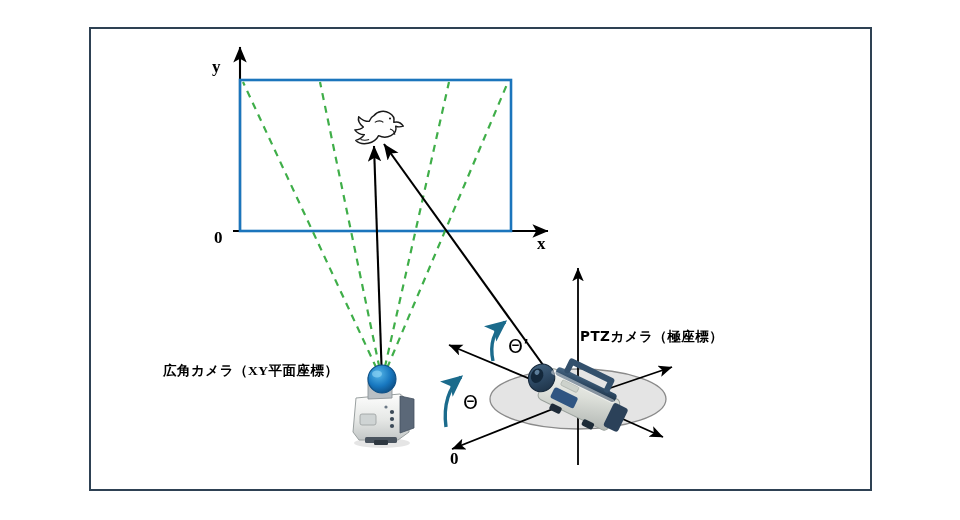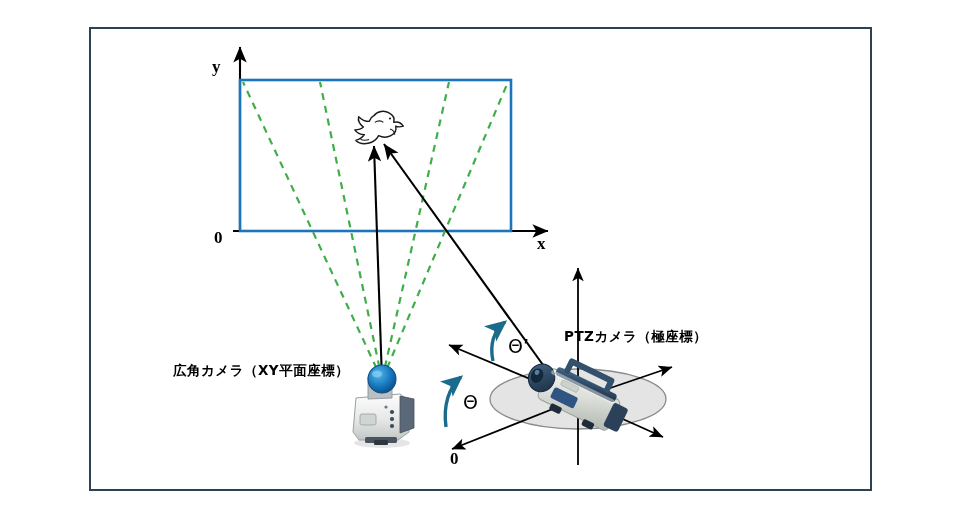--- a/index.html
+++ b/index.html
@@ -192,17 +192,17 @@
   <div class="lbl lbl-axis" style="left:537px; top:235px;">x</div>
 
   <div class="lbl lbl-zero" style="left:214px; top:229px;">0</div>
 
   <div class="lbl lbl-theta" style="left:463px; top:393px;">Θ</div>
 
   <div class="lbl lbl-theta" style="left:508px; top:337px;">Θ’</div>
 
   <div class="lbl lbl-zero" style="left:450px; top:450px;">0</div>
 
-  <div class="lbl lbl-jp" style="left:173px; top:364px;">広角カメラ（XY平面座標）</div>
-
-  <div class="lbl lbl-jp" style="left:564px; top:330px;">PTZカメラ（極座標）</div>
+  <div class="lbl lbl-jp" style="left:163px; top:364px;font-family:Liberation Serif, serif;">広角カメラ（XY平面座標）</div>
+
+  <div class="lbl lbl-jp" style="left:580px; top:330px;">PTZカメラ（極座標）</div>
 
 </div>
 
 </body></html>

